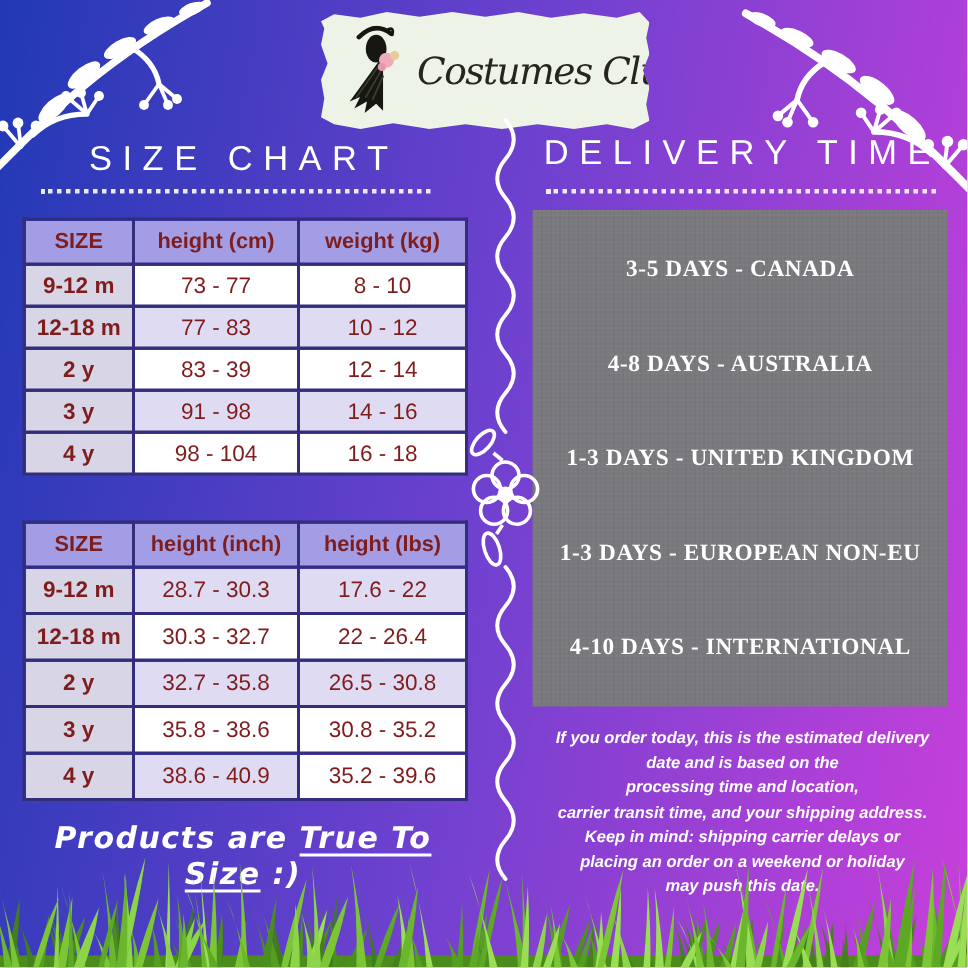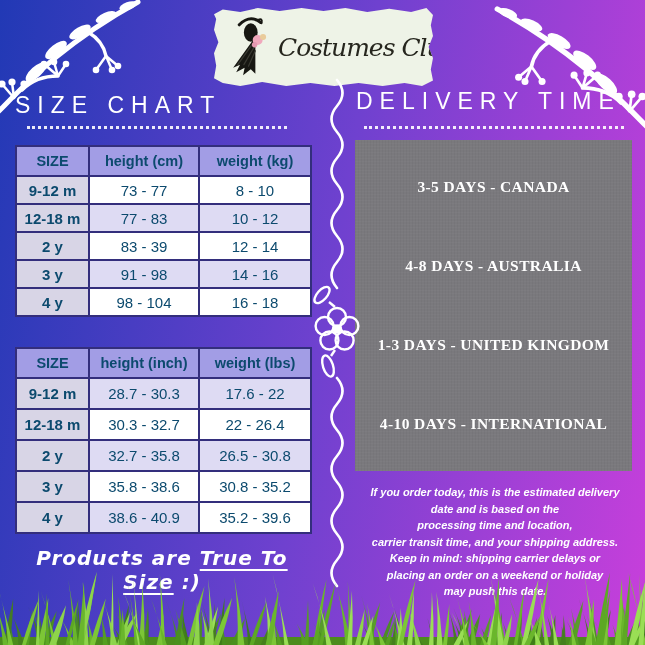--- a/index.html
+++ b/index.html
@@ -18,37 +18,37 @@
     background:var(--banner_bg);display:flex;align-items:center;
     clip-path:polygon(0% 8%,4% 2%,12% 5%,20% 0%,30% 4%,40% 0%,50% 4%,60% 0%,70% 5%,80% 1%,90% 5%,97% 0%,100% 9%,99% 22%,100% 36%,98% 50%,100% 64%,99% 79%,100% 93%,95% 100%,87% 96%,77% 100%,66% 96%,55% 100%,44% 96%,33% 100%,22% 95%,12% 100%,4% 96%,0% 90%,1% 74%,0% 58%,2% 44%,0% 28%,1% 14%);
   }
   .logo-bird{margin-left:13px;flex:0 0 auto;}
   .logo-text{
     font-family:"DejaVu Serif",serif;font-style:italic;font-size:25px;
     color:#26261e;margin-left:5px;white-space:nowrap;letter-spacing:-1px;
   }
   
   .col-title{
-    position:absolute;color:#fff;
+    position:absolute;text-align:center;color:#fff;
     font-size:23px;font-weight:500;letter-spacing:7px;
   }
   .col-title.left{left:15px;top:92px;width:295px;}
   .col-title.right{left:356px;top:88px;width:278px;}
   .dots{position:absolute;height:0;border-top:3px dotted rgba(255,255,255,.9);}
   .dots.left{left:27px;top:126px;width:260px;}
   .dots.right{left:364px;top:126px;width:260px;}
   
   table.size-table{
     position:absolute;left:15px;border-collapse:collapse;width:295px;
     table-layout:fixed;
   }
   table.t1{top:145px;}
   table.t2{top:347px;}
   .size-table th,.size-table td{
-    border:2px solid var(--table_border);text-align:center;color:#0c4a6e;
+    border:2px solid var(--table_border);text-align:center;color:#7f1d1d;
     font-family:"Liberation Sans",sans-serif;overflow:hidden;
   }
   .size-table th{
     background:var(--table_header);font-weight:700;font-size:14.5px;height:26px;padding:1px 2px;
   }
   .size-table td{font-size:15px;font-weight:400;padding:1px 2px;}
   .t1 td{height:24px;}
   .t2 td{height:27px;}
   .size-table td.size{background:var(--table_size_col);font-weight:700;}
   .size-table col.c-size{width:73px;}
@@ -218,21 +218,21 @@
   <table class="size-table t2">
     <colgroup>
         <col class="c-size">
         <col class="c-a">
         <col class="c-b">
       </colgroup>
     <thead>
         <tr>
           <th>SIZE</th>
           <th>height  (inch)</th>
-          <th>weight (lbs)</th>
+          <th>height (lbs)</th>
         </tr>
       </thead>
     <tbody>
         <tr>
           <td class="size">9-12 m</td>
           <td class="val">28.7 - 30.3</td>
           <td class="val">17.6 - 22</td>
         </tr>
         <tr>
           <td class="size">12-18 m</td>
@@ -256,20 +256,21 @@
         </tr>
       </tbody>
   </table>
 
   <div class="footnote"><span>Products are </span><span class="u">True To Size</span><span> :)</span></div>
 
   <div class="delivery-box">
       <div class="d-item">3-5 DAYS - CANADA</div>
       <div class="d-item">4-8 DAYS - AUSTRALIA</div>
       <div class="d-item">1-3 DAYS - UNITED KINGDOM</div>
+      <div class="d-item">1-3 DAYS - EUROPEAN NON-EU</div>
       <div class="d-item">4-10 DAYS - INTERNATIONAL</div>
     </div>
 
   <div class="delivery-note">If you order today, this is the estimated delivery<br>date and is based on the<br>processing time and location,<br>carrier transit time, and your shipping address.<br>Keep in mind: shipping carrier delays or<br>placing an order on a weekend or holiday<br>may push this date.</div>
 
   <svg class="squiggle" width="56" height="525" viewBox="0 0 56 525">
     <g stroke="#fff" fill="none" stroke-width="2.6" stroke-linecap="round">
       <path d="M27 2 q11 13 0 26 t0 26 t0 26 t0 26 t0 26 t0 26 t0 26 t0 26"></path>
       <path d="M27 300 q11 13 0 26 t0 26 t0 26 t0 26 t0 26 t0 26 t0 26 t0 26"></path>
     </g>

